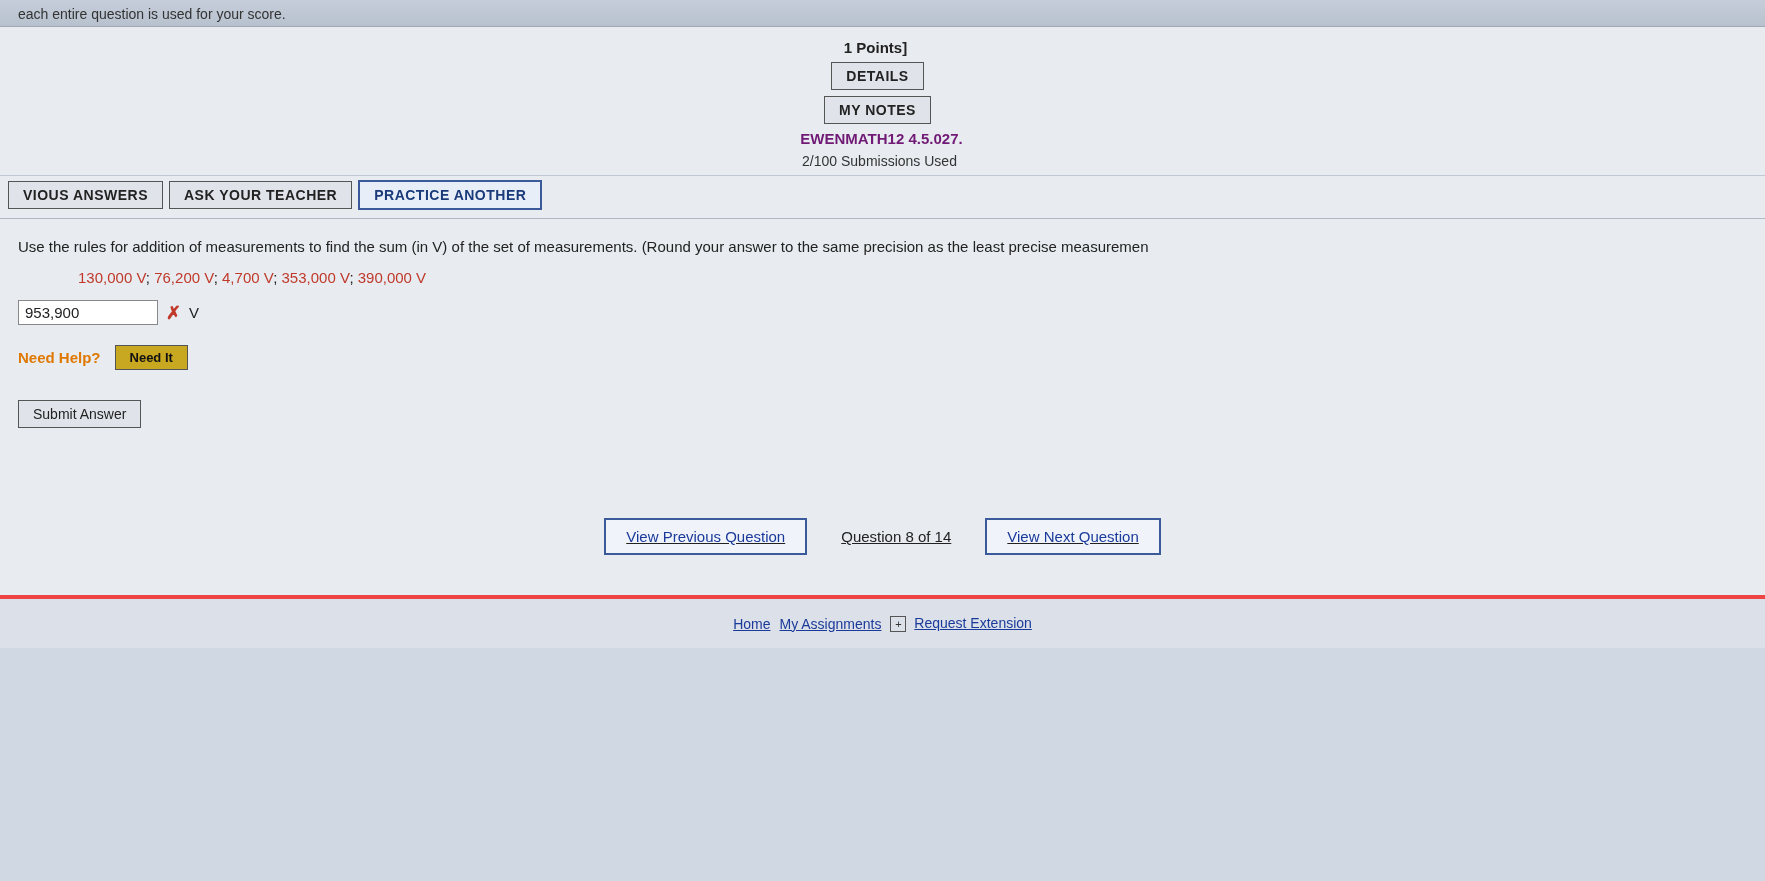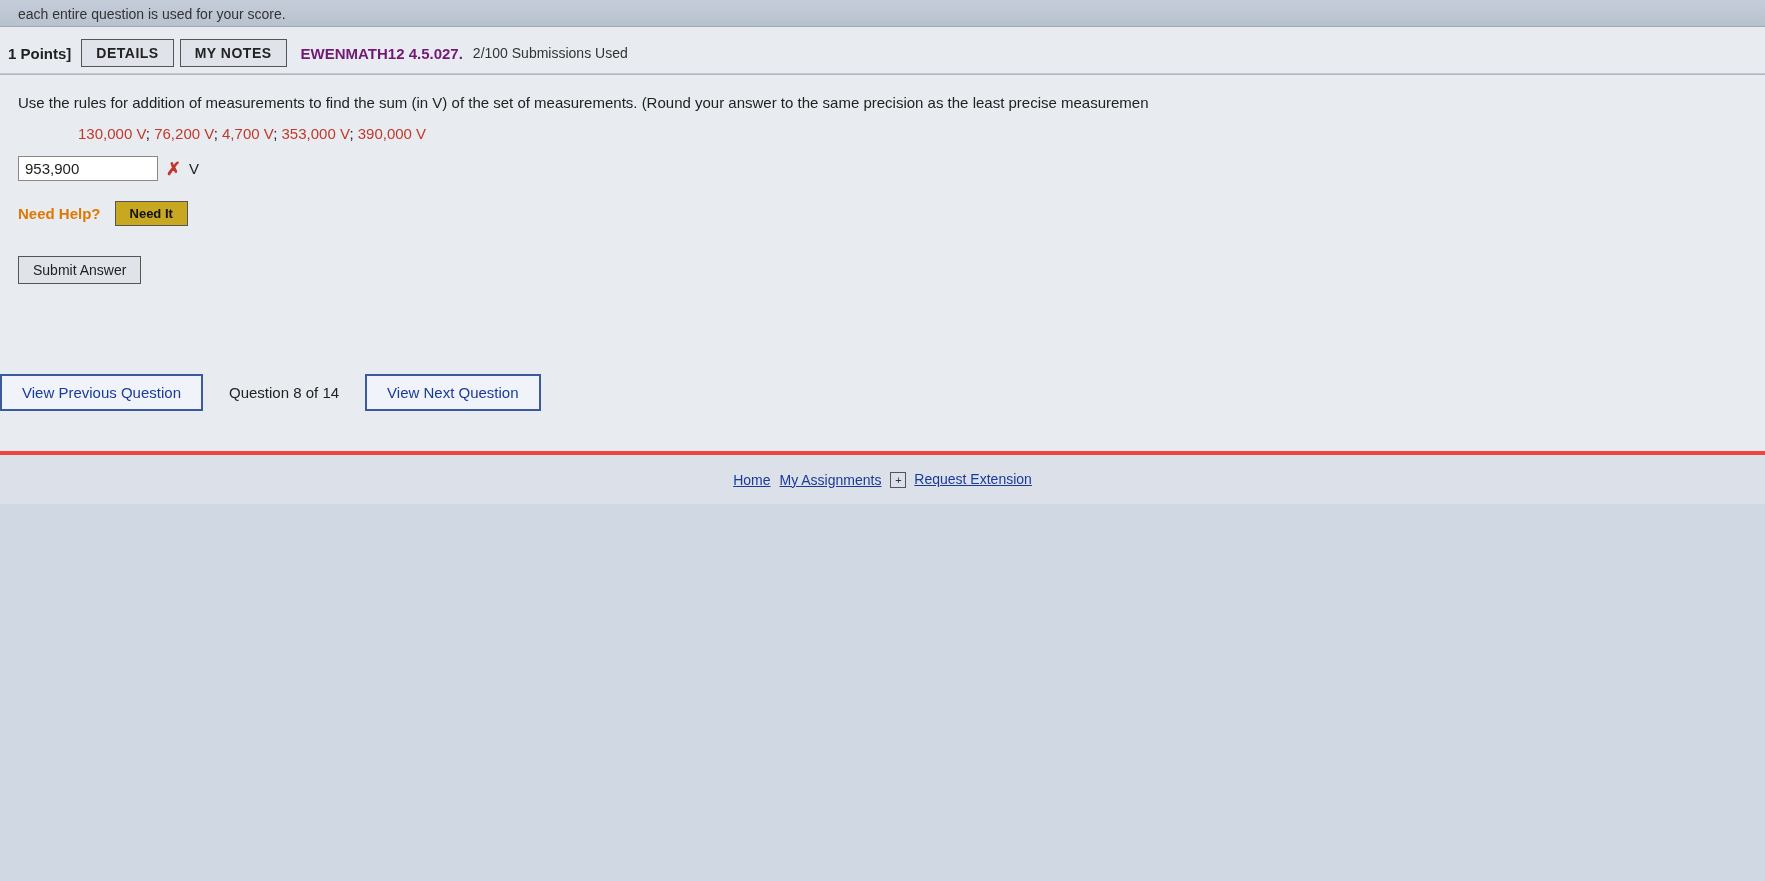--- a/index.html
+++ b/index.html
@@ -20,20 +20,21 @@
       background: #e8ecf0;
       padding: 0;
     }
     .toolbar-row {
       display: flex;
       align-items: center;
       padding: 12px 18px 6px 8px;
       gap: 6px;
       flex-wrap: wrap;
       border-bottom: 1px solid #c0c8d4;
+      flex-direction: column;
     }
     .toolbar-btn {
       border: 1.5px solid #555;
       background: #e0e4ea;
       padding: 5px 14px;
       font-size: 14px;
       font-weight: bold;
       cursor: pointer;
       color: #222;
       letter-spacing: 0.5px;
@@ -139,23 +140,24 @@
       border: 1.5px solid #555;
       background: #e0e4ea;
       padding: 5px 14px;
       font-size: 14px;
       cursor: pointer;
       color: #222;
     }
     .navigation-row {
       display: flex;
       align-items: center;
-      justify-content: flex-start;
-      gap: 8px;
+      justify-content: center;
+      gap: 16px;
       margin: 20px 0 40px 0;
+      text-decoration: underline;
     }
     .nav-btn {
       border: 2px solid #3a5a9a;
       background: #f0f4fa;
       color: #1a3a9a;
       padding: 8px 20px;
       font-size: 15px;
       cursor: pointer;
     }
     .question-counter {
@@ -211,20 +213,25 @@
 <div class="main-container">
 
   <div class="toolbar-row">
     <span class="points-label">1 Points]</span>
     <button class="toolbar-btn">DETAILS</button>
     <button class="toolbar-btn">MY NOTES</button>
     <span class="question-id">EWENMATH12 4.5.027.</span>
     <span class="submissions">2/100 Submissions Used</span>
   </div>
 
+  <div class="second-toolbar">
+    <button class="toolbar-btn">VIOUS ANSWERS</button>
+    <button class="toolbar-btn">ASK YOUR TEACHER</button>
+    <button class="toolbar-btn practice-btn">PRACTICE ANOTHER</button>
+  </div>
 
   <hr class="divider-line">
 
   <div class="question-area">
     <div class="question-text">Use the rules for addition of measurements to find the sum (in V) of the set of measurements. (Round your answer to the same precision as the least precise measuremen</div>
 
     <div class="measurements">
       <span class="m1">130,000 V</span><span>; </span>
       <span class="m2">76,200 V</span><span>; </span>
       <span class="m3">4,700 V</span><span>; </span>

